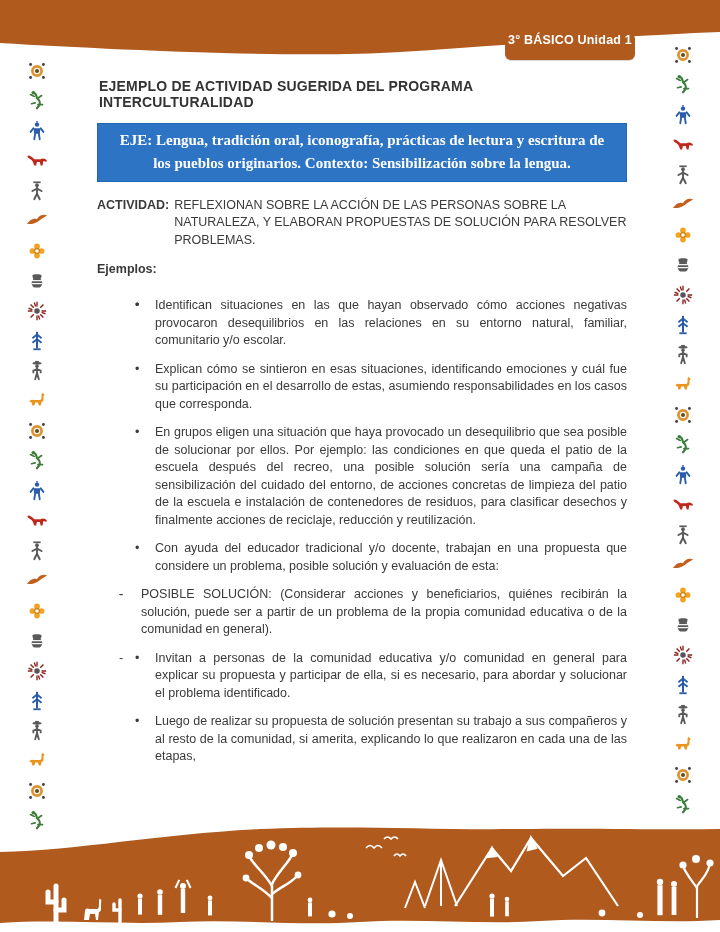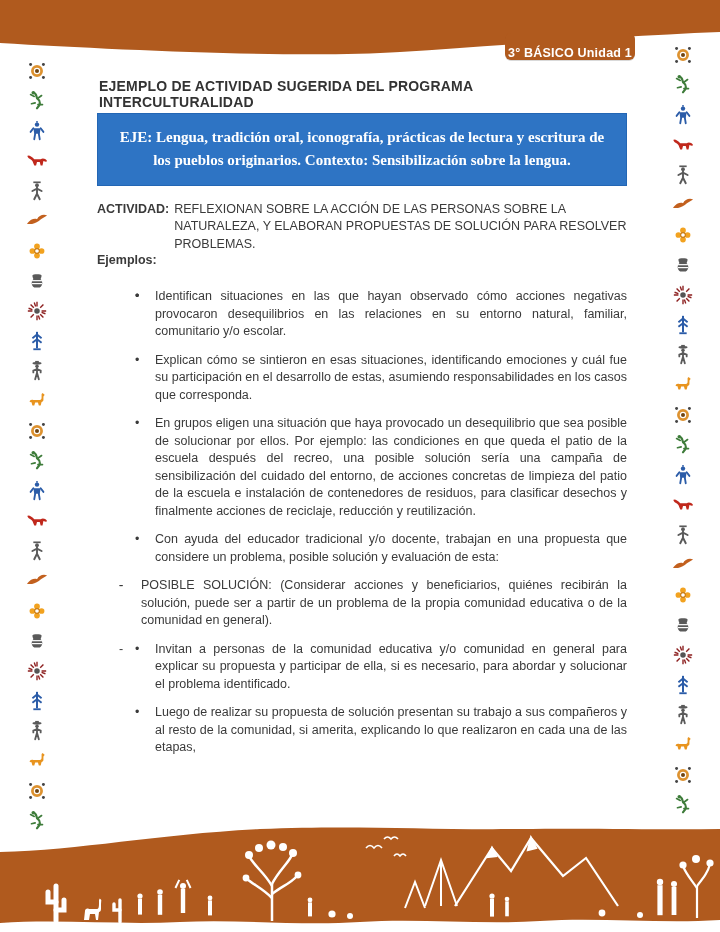--- a/index.html
+++ b/index.html
@@ -7,43 +7,43 @@
     width:720px;height:932px;position:relative;overflow:hidden;
     background:#ffffff;
     font-family:"Liberation Sans",sans-serif;
     color:var(--text,#3a3a3a);
   }
   
   .banner-svg{position:absolute;top:0;left:0;z-index:3;}
   .unit-badge{
     position:absolute;top:33px;left:505px;width:130px;height:27px;z-index:4;
     background:var(--banner,#b05a1e);border-radius:6px;
-    display:flex;align-items:flex-end;justify-content:center;
+    display:flex;align-items:flex-start;justify-content:center;
     color:#fff;font-size:12.5px;font-weight:bold;letter-spacing:.2px;
     box-shadow:0 1px 0 rgba(0,0,0,.15);
   }
   
   .icon-col{position:absolute;top:0;width:34px;z-index:2;}
   .icon-col.left{left:20px;}
   .icon-col.right{left:666px;}
   .side-icon{position:absolute;width:22px;height:22px;left:6px;}
   
   .content{position:absolute;left:97px;top:70px;width:530px;z-index:1;}
   .page-title{
     font-size:14px;font-weight:bold;color:#333;letter-spacing:.2px;
-    margin:8px 0 3px 2px;
+    margin:8px 0 13px 2px;
   }
   .eje-box{
     background:var(--accent,#2e74c4);border:1px solid #2366b4;
     color:#fff;text-align:center;
     font-family:"Liberation Serif",serif;font-weight:bold;
     font-size:15px;line-height:1.55;
-    padding:12px 14px;margin-bottom:15px;
+    padding:5px 14px;margin-bottom:15px;
   }
-  .activity-row{display:flex;font-size:12.5px;line-height:1.4;}
+  .activity-row{display:flex;font-size:12.5px;line-height:1.4;margin-bottom:13px;}
   .activity-label{font-weight:bold;white-space:nowrap;margin-right:5px;}
   .activity-text{flex:1;}
   .examples-label{font-weight:bold;font-size:12.5px;margin-bottom:21px;}
   .items{font-size:12.5px;line-height:1.4;}
   .item{position:relative;text-align:justify;margin-bottom:11px;}
   .item .marker{position:absolute;}
   .item.bullet{padding-left:58px;}
   .item.bullet .marker{left:38px;}
   .item.dash{padding-left:44px;}
   .item.dash .marker{left:22px;}

